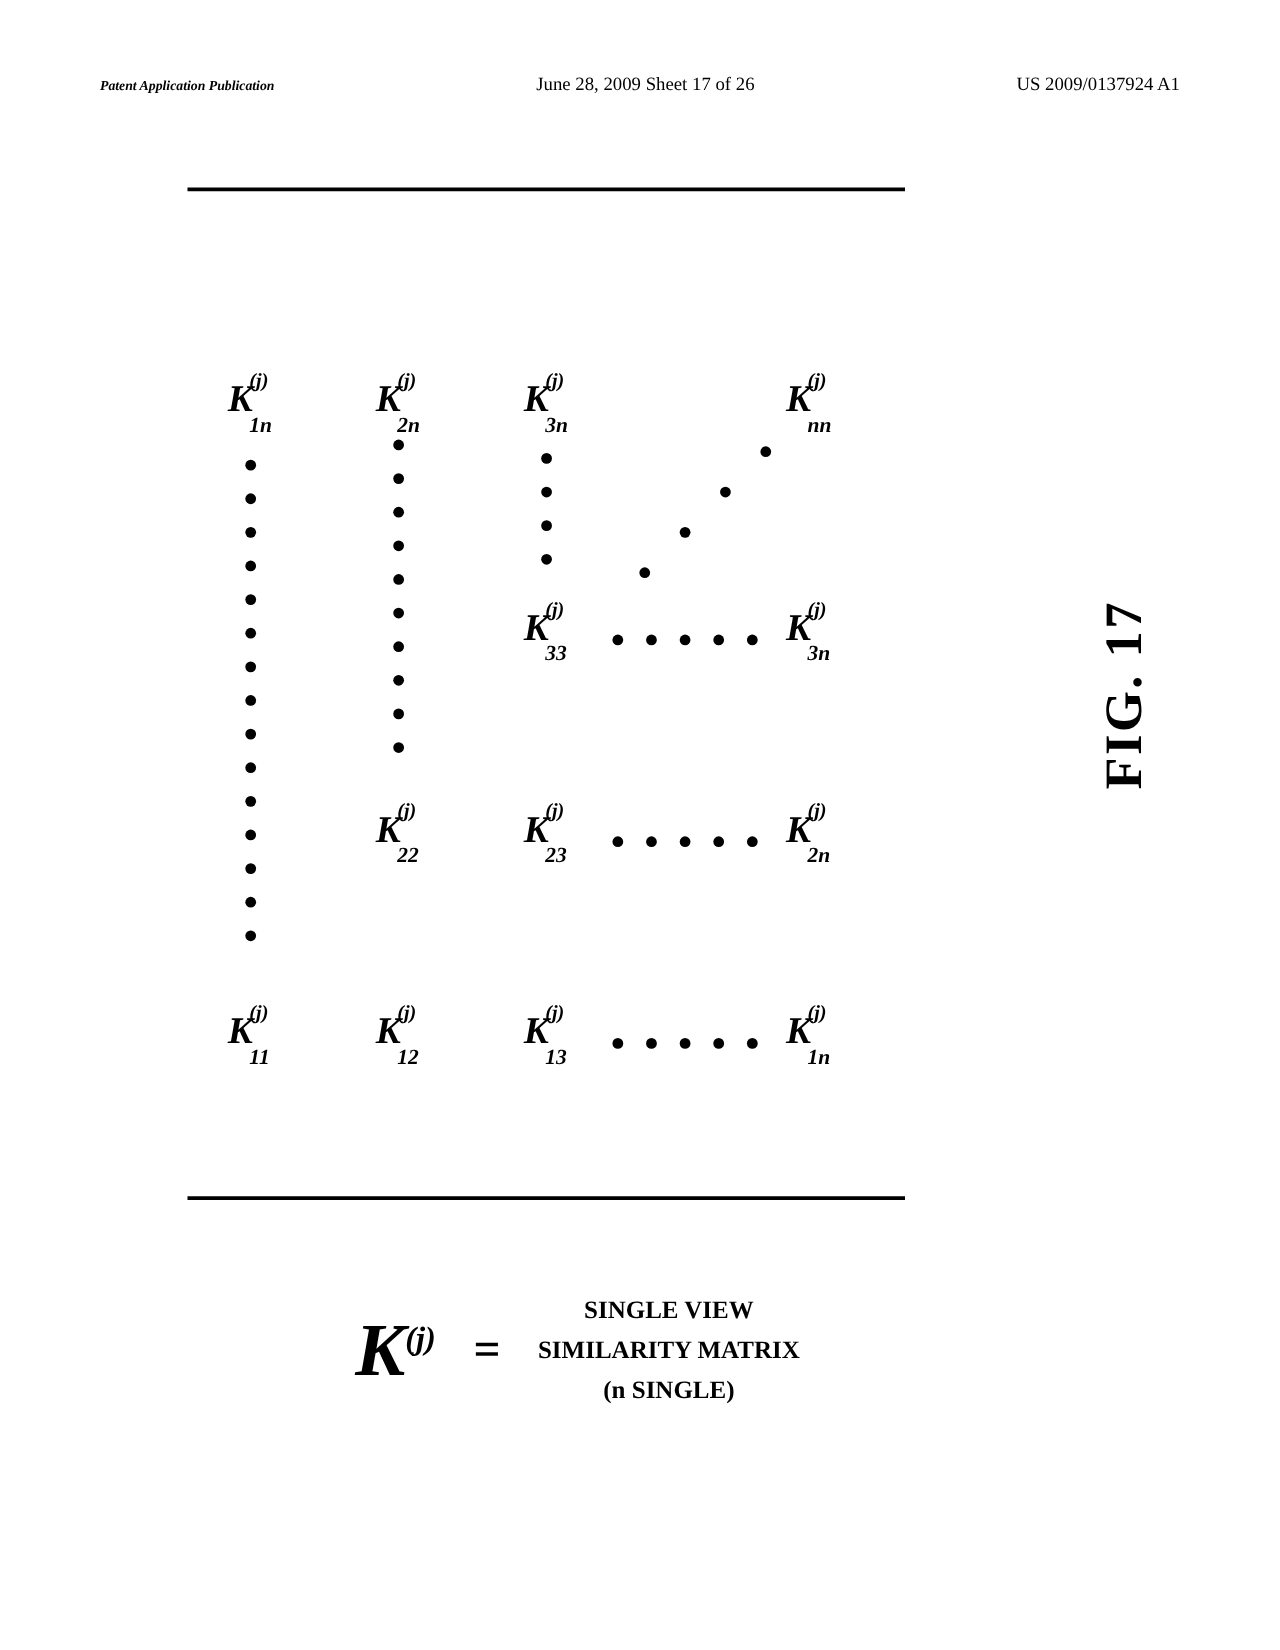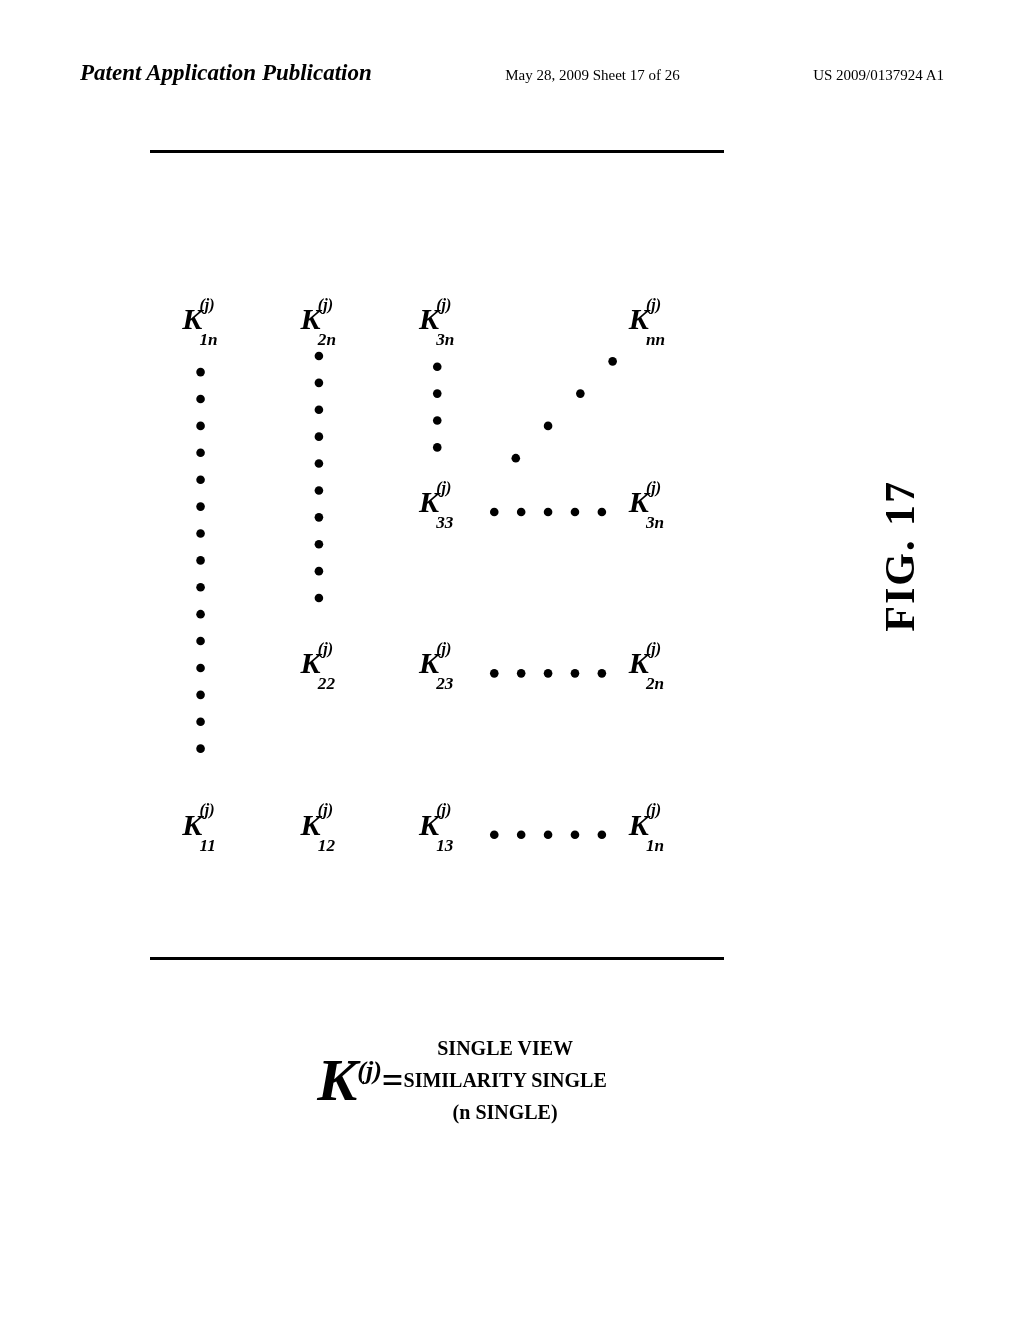--- a/index.html
+++ b/index.html
@@ -16,21 +16,21 @@
     .header {
       position: absolute;
       top: 60px;
       left: 80px;
       right: 80px;
       display: flex;
       justify-content: space-between;
       align-items: baseline;
     }
     .header-left {
-      font-size: 23px;
+      font-size: 11px;
       font-weight: bold;
       font-style: italic;
     }
     .header-center {
       font-size: 15px;
     }
     .header-right {
       font-size: 15px;
       text-align: right;
     }
@@ -98,39 +98,40 @@
     
     .legend-area {
       position: absolute;
       bottom: 30px;
       left: 30px;
       right: 30px;
       height: 220px;
       display: flex;
       align-items: center;
       justify-content: center;
+      gap: 30px;
     }
     .eq-sign {
       font-size: 38px;
       font-weight: bold;
     }
     .legend-text {
       font-size: 20px;
       font-weight: bold;
       text-align: center;
       line-height: 1.6;
       font-style: normal;
     }
   </style>
 </head>
 <body>
 
 <div class="header">
   <div class="header-left">Patent Application Publication</div>
-  <div class="header-center">May 28, 2009  Sheet 17 of 26</div>
+  <div class="header-center">June 28, 2009  Sheet 17 of 26</div>
   <div class="header-right">US 2009/0137924 A1</div>
 </div>
 
 <div class="figure-area">
 
   <div class="fig-label">FIG. 17</div>
 
   <div class="matrix-outer">
 
     <div class="top-line"></div>
@@ -255,20 +256,20 @@
     <div class="legend-area">
 
       <div style="font-size:60px; font-weight:bold; font-style:italic; position:relative; display:inline-block;">
         K<sup style="font-size:26px; font-weight:bold; font-style:italic;">(j)</sup>
       </div>
 
       <div class="eq-sign">=</div>
 
       <div class="legend-text">
         <div>SINGLE VIEW</div>
-        <div>SIMILARITY SINGLE</div>
+        <div>SIMILARITY MATRIX</div>
         <div>(n SINGLE)</div>
       </div>
     </div>
 
   </div>
 
 </div>
 
 </body></html>

